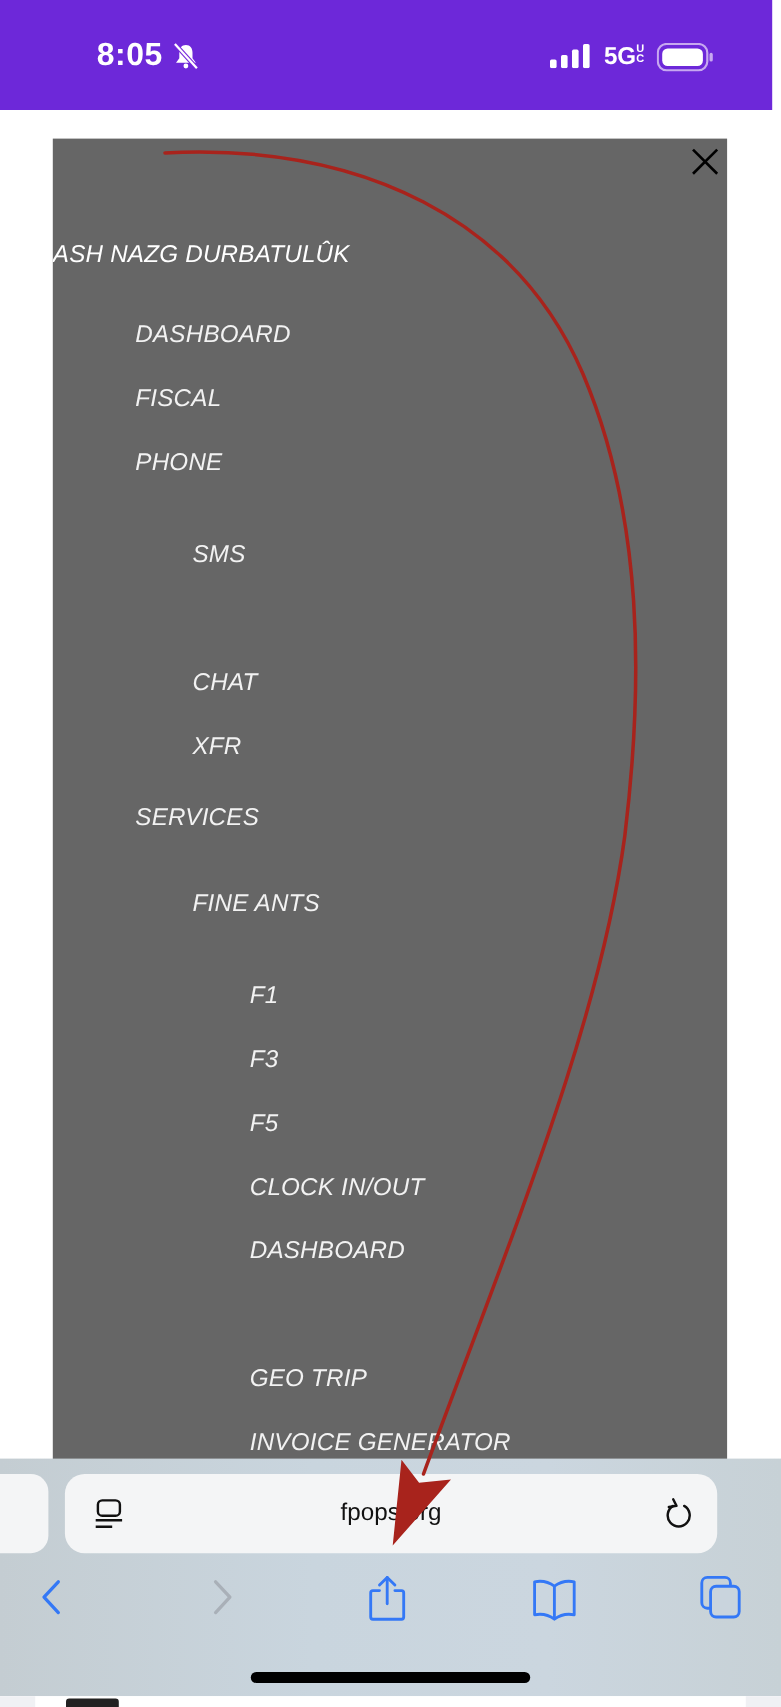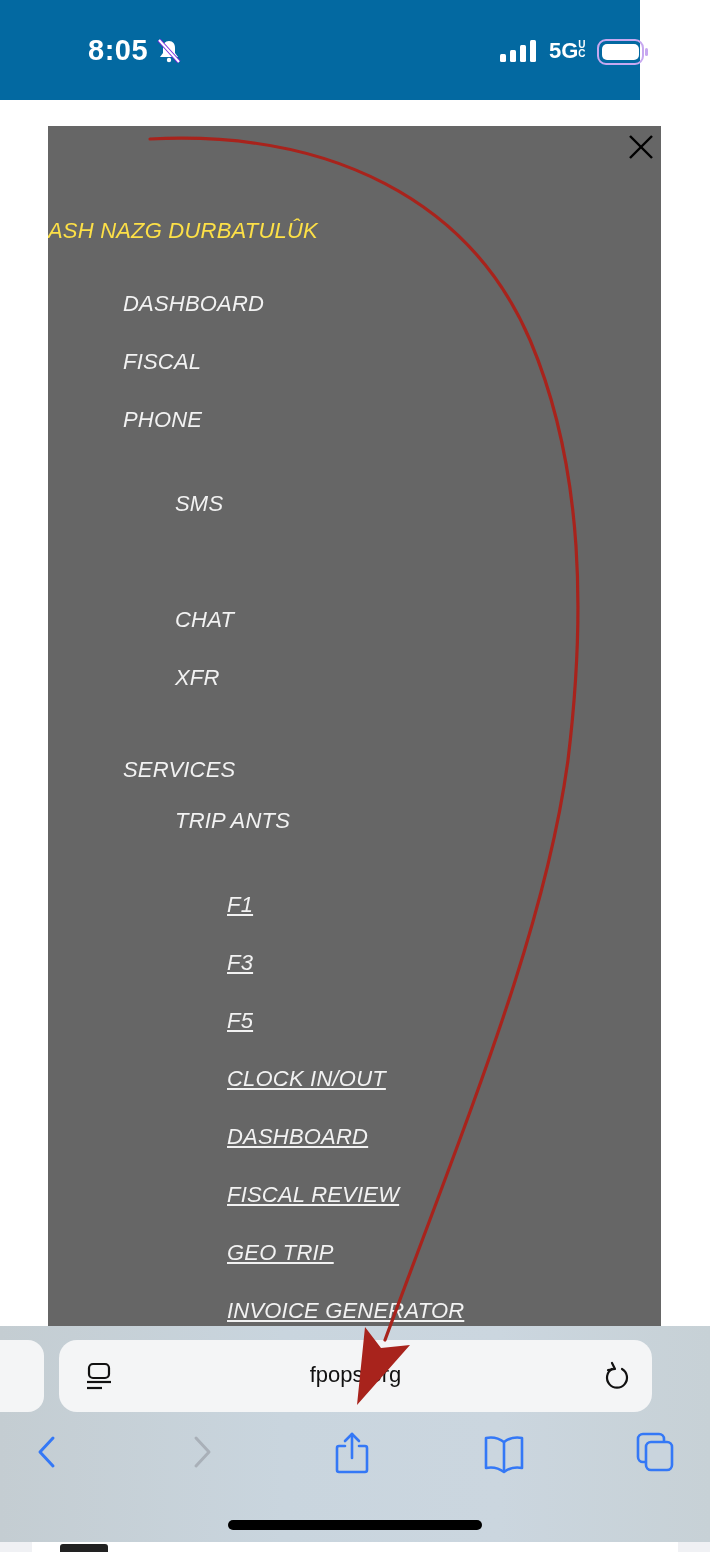--- a/index.html
+++ b/index.html
@@ -1,34 +1,34 @@
 <!DOCTYPE html>
 <html><head>
 <meta charset="utf-8">
 <style>
   * { box-sizing: border-box; margin: 0; padding: 0; }
   html, body { width: 710px; height: 1552px; overflow: hidden; background: #ffffff; }
   body { position: relative; font-family: "Liberation Sans", sans-serif; }
 
-  .status-bar { position: absolute; left: 0; top: 0; width: 640px; height: 100px; background: #0369a1; color: #fff; }
+  .status-bar { position: absolute; left: 0; top: 0; width: 702px; height: 100px; background: #6d28d9; color: #fff; }
   .status-time { position: absolute; left: 88px; top: 34px; font-size: 29px; font-weight: 600; letter-spacing: 0.5px; font-family: "Liberation Sans", sans-serif; }
   .status-bell { position: absolute; left: 156px; top: 38px; width: 26px; height: 26px; }
   .status-signal { position: absolute; left: 500px; top: 40px; width: 38px; height: 22px; }
   .status-net { position: absolute; left: 549px; top: 38px; font-size: 22px; font-weight: 700; }
   .status-battery { position: absolute; left: 597px; top: 39px; width: 52px; height: 26px; }
 
   .page { position: absolute; left: 0; top: 100px; width: 710px; height: 1452px; background: #ffffff; }
 
   .menu-panel { position: absolute; left: 48px; top: 126px; width: 613px; height: 1220px; background: #666666; overflow: hidden; }
   .menu-close { position: absolute; left: 578px; top: 6px; width: 30px; height: 30px; cursor: pointer; }
-  .menu-title { position: absolute; left: 0; top: 92px; color: #fde047; font-style: italic; font-size: 22px; white-space: nowrap; letter-spacing: 0.2px; }
+  .menu-title { position: absolute; left: 0; top: 92px; color: #ffffff; font-style: italic; font-size: 22px; white-space: nowrap; letter-spacing: 0.2px; }
   .menu-item { position: absolute; color: #f2f2f2; font-style: italic; font-size: 22px; white-space: nowrap; cursor: pointer; letter-spacing: 0.2px; text-align: right; }
   .lvl1 { left: 75px; }
   .lvl2 { left: 127px; }
-  .lvl3 { left: 179px; text-decoration: underline; }
+  .lvl3 { left: 179px; }
 
   .toolbar { position: absolute; left: 0; top: 1326px; width: 710px; height: 216px;
     background: linear-gradient(90deg, #c4cdd2 0%, #c9d5de 40%, #cbd6df 70%, #c7d1d6 100%); }
   .prev-tab { position: absolute; left: -20px; top: 14px; width: 64px; height: 72px; background: #f4f5f6; border-radius: 16px; }
   .url-bar { position: absolute; left: 59px; top: 14px; width: 593px; height: 72px; background: #f4f5f6; border-radius: 18px; }
   .url-text { position: absolute; left: 0; width: 100%; top: 22px; text-align: center; font-size: 22px; color: #111; }
   .reader-icon { position: absolute; left: 27px; top: 22px; width: 26px; height: 28px; cursor: pointer; }
   .reload-icon { position: absolute; left: 544px; top: 21px; width: 28px; height: 30px; cursor: pointer; }
   .tb-btn { position: absolute; top: 104px; width: 44px; height: 44px; cursor: pointer; }
   .home-indicator { position: absolute; left: 228px; top: 194px; width: 254px; height: 10px; background: #000; border-radius: 5px; }
@@ -73,28 +73,27 @@
     <line x1="26" y1="4" x2="4" y2="26" stroke="#000" stroke-width="2.4"></line>
   </svg>
   <div class="menu-title">ASH NAZG DURBATULÛK</div>
 
   <div class="menu-item lvl1" style="top:165px">DASHBOARD</div>
   <div class="menu-item lvl1" style="top:223px">FISCAL</div>
   <div class="menu-item lvl1" style="top:281px">PHONE</div>
   <div class="menu-item lvl2" style="top:365px">SMS</div>
   <div class="menu-item lvl2" style="top:481px">CHAT</div>
   <div class="menu-item lvl2" style="top:539px">XFR</div>
-  <div class="menu-item lvl1" style="top:631px">SERVICES</div>
-  <div class="menu-item lvl2" style="top:682px">TRIP ANTS</div>
+  <div class="menu-item lvl1" style="top:604px">SERVICES</div>
+  <div class="menu-item lvl2" style="top:682px">FINE ANTS</div>
   <div class="menu-item lvl3" style="top:766px">F1</div>
   <div class="menu-item lvl3" style="top:824px">F3</div>
   <div class="menu-item lvl3" style="top:882px">F5</div>
   <div class="menu-item lvl3" style="top:940px">CLOCK IN/OUT</div>
   <div class="menu-item lvl3" style="top:998px">DASHBOARD</div>
-  <div class="menu-item lvl3" style="top:1056px">FISCAL REVIEW</div>
   <div class="menu-item lvl3" style="top:1114px">GEO TRIP</div>
   <div class="menu-item lvl3" style="top:1172px">INVOICE GENERATOR</div>
 </div>
 
 <div class="toolbar">
   <div class="prev-tab"></div>
   <div class="url-bar">
     <svg class="reader-icon" viewBox="0 0 26 28">
       <rect x="3" y="2" width="20" height="14" rx="4" fill="none" stroke="#111" stroke-width="2.2"></rect>
       <line x1="1" y1="20" x2="25" y2="20" stroke="#111" stroke-width="2.2"></line>

